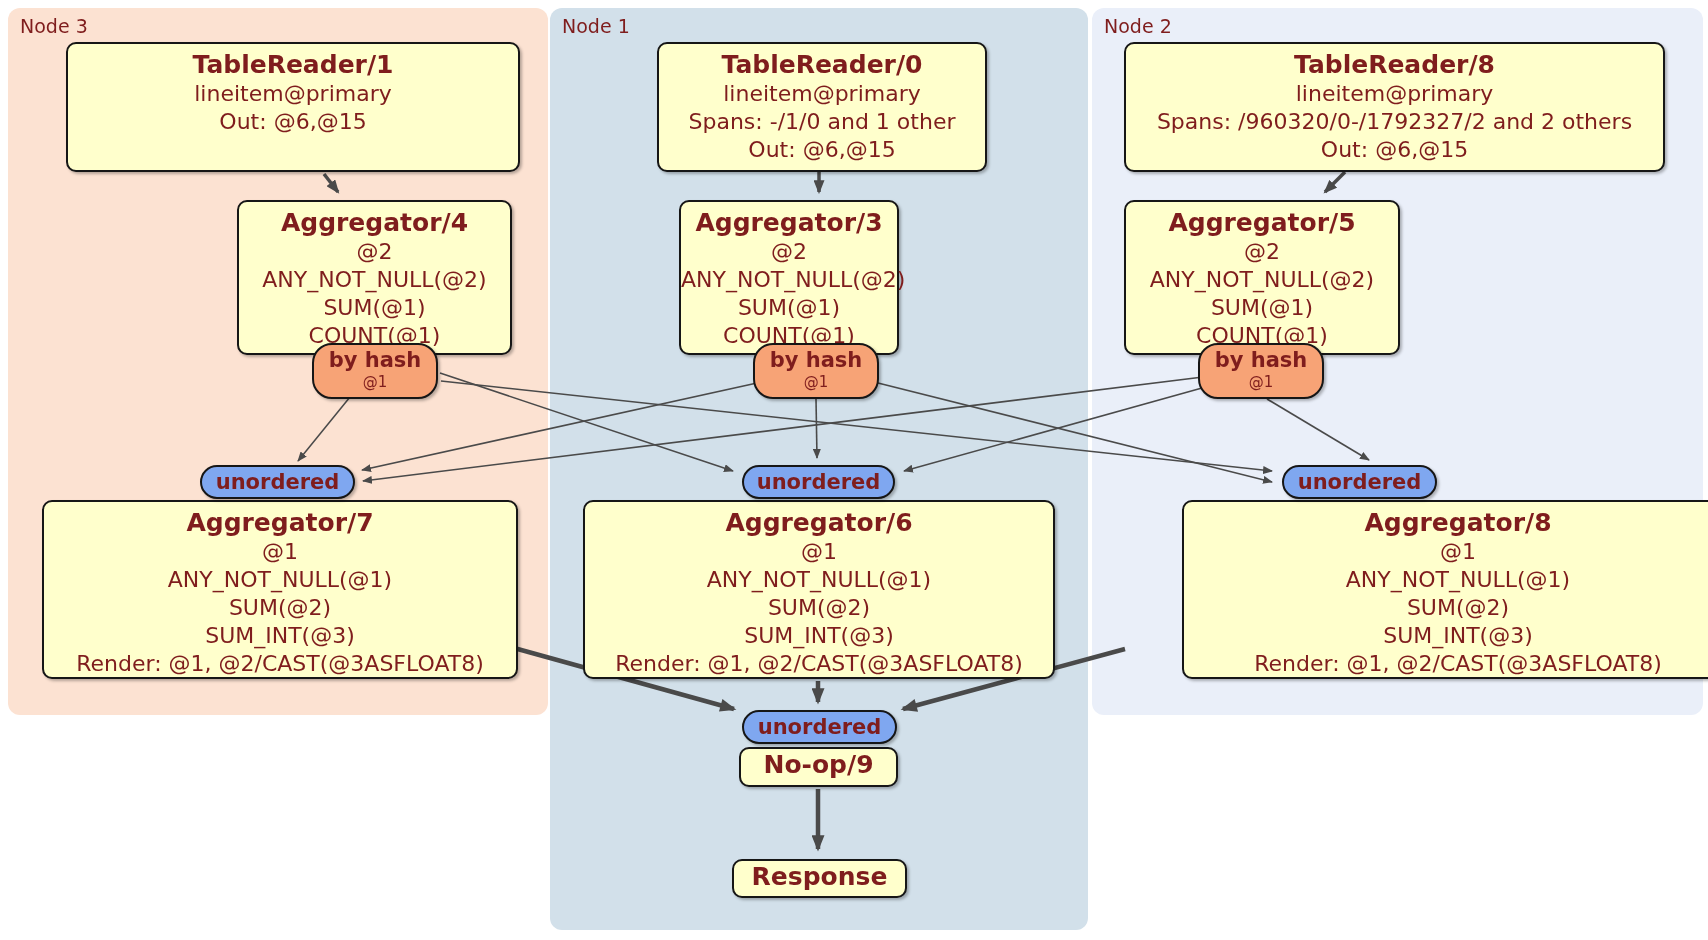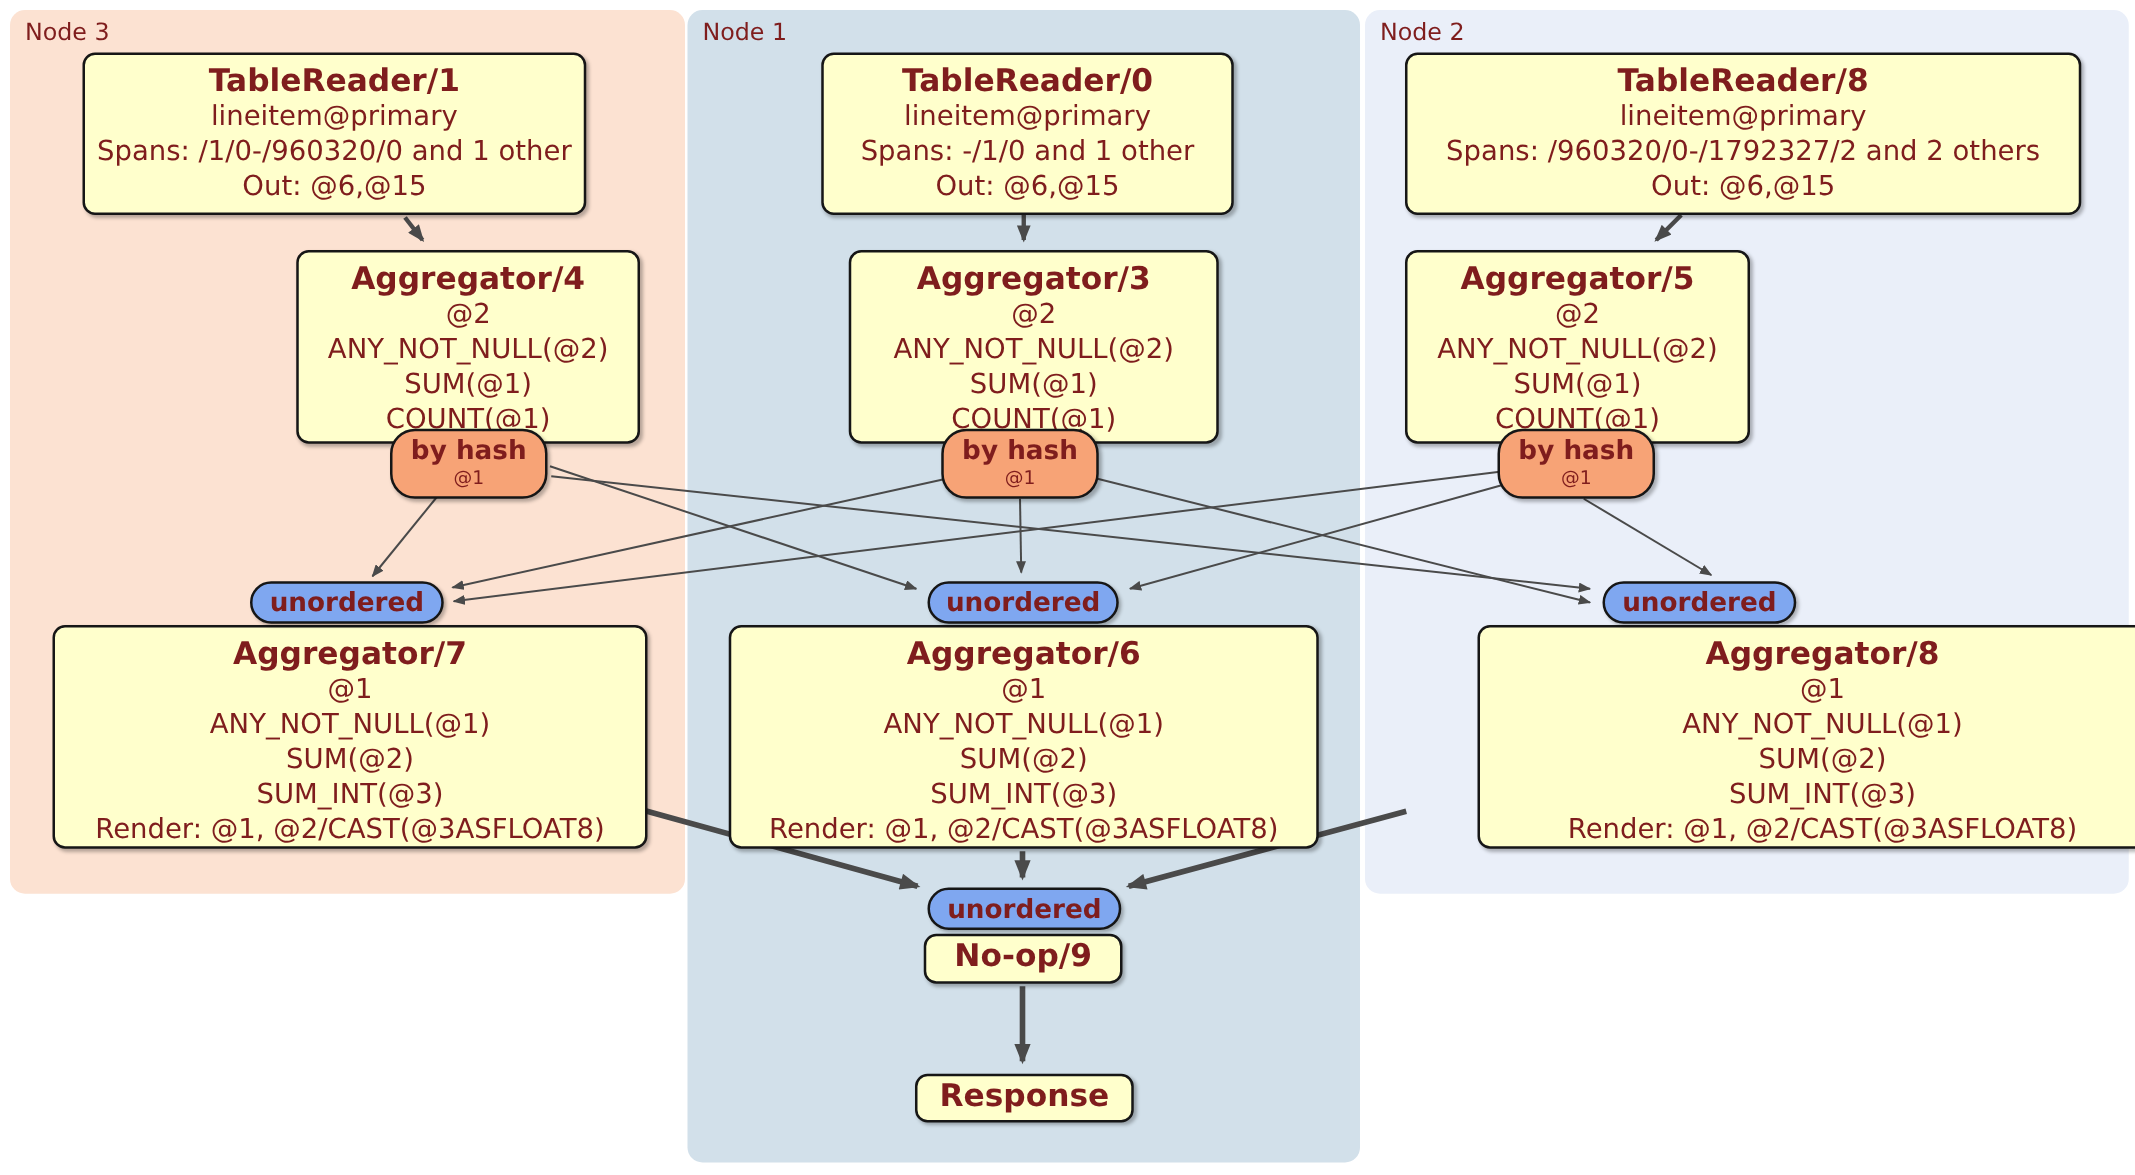--- a/index.html
+++ b/index.html
@@ -87,24 +87,23 @@
     <line class="thin" x1="1202" y1="388" x2="904" y2="471" marker-end="url(#ah-s)"></line>
     <line class="thin" x1="1267" y1="399" x2="1369" y2="460" marker-end="url(#ah-s)"></line>
 
     <line class="thick" x1="514" y1="648" x2="734" y2="709" marker-end="url(#ah-l)"></line>
     <line class="thick" x1="818" y1="681" x2="818" y2="702" marker-end="url(#ah-l)"></line>
     <line class="thick" x1="1125" y1="649" x2="903" y2="709" marker-end="url(#ah-l)"></line>
 
     <line class="thick" x1="818" y1="789" x2="818" y2="849" marker-end="url(#ah-l)"></line>
   </svg>
 
-  <div class="box" style="left:66px;top:42px;width:403px;height:130px;">
+  <div class="box" style="left:66px;top:42px;width:454px;height:130px;">
     <div class="box-title">TableReader/1</div>
     <div class="box-line">lineitem@primary</div>
-    <div class="box-line">Spans: /1/0-/960320/0 and 1 other</div>
     <div class="box-line">Out: @6,@15</div>
   </div>
   <div class="box" style="left:237px;top:200px;width:275px;height:155px;">
     <div class="box-title">Aggregator/4</div>
     <div class="box-line">@2</div>
     <div class="box-line">ANY_NOT_NULL(@2)</div>
     <div class="box-line">SUM(@1)</div>
     <div class="box-line">COUNT(@1)</div>
   </div>
   <div class="router" style="left:312px;top:343px;width:126px;height:56px;">
@@ -120,21 +119,21 @@
     <div class="box-line">SUM_INT(@3)</div>
     <div class="box-line">Render: @1, @2/CAST(@3ASFLOAT8)</div>
   </div>
 
   <div class="box" style="left:657px;top:42px;width:330px;height:130px;">
     <div class="box-title">TableReader/0</div>
     <div class="box-line">lineitem@primary</div>
     <div class="box-line">Spans: -/1/0 and 1 other</div>
     <div class="box-line">Out: @6,@15</div>
   </div>
-  <div class="box" style="left:679px;top:200px;width:296px;height:155px;">
+  <div class="box" style="left:679px;top:200px;width:220px;height:155px;">
     <div class="box-title">Aggregator/3</div>
     <div class="box-line">@2</div>
     <div class="box-line">ANY_NOT_NULL(@2)</div>
     <div class="box-line">SUM(@1)</div>
     <div class="box-line">COUNT(@1)</div>
   </div>
   <div class="router" style="left:753px;top:343px;width:126px;height:56px;">
     <div class="router-label">by hash</div>
     <div class="router-arg">@1</div>
   </div>

